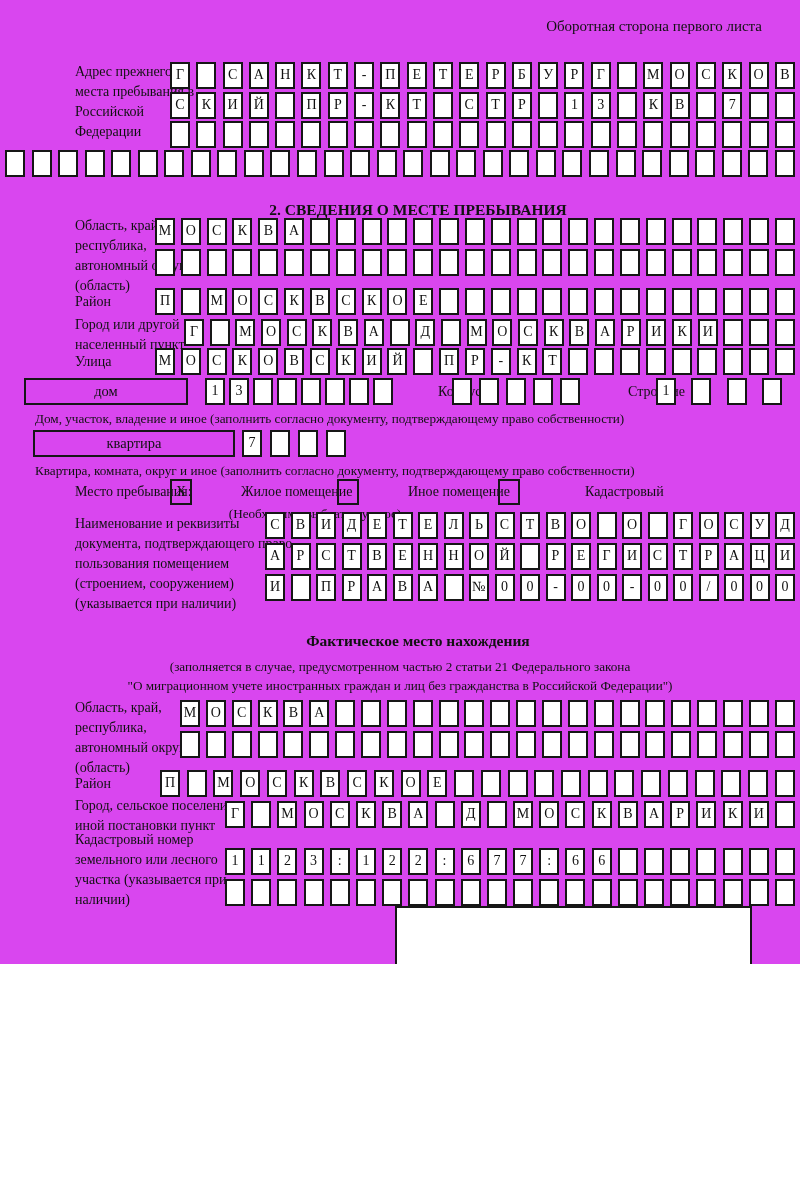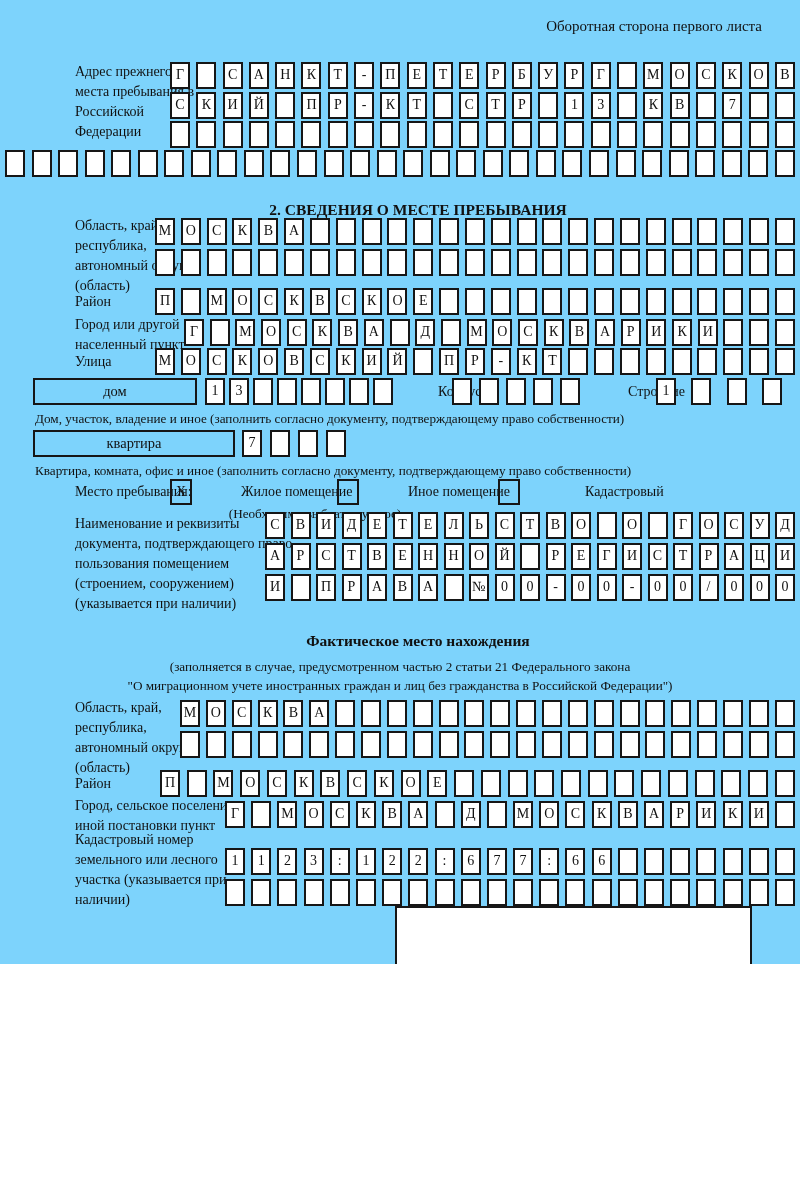--- a/index.html
+++ b/index.html
@@ -1,18 +1,18 @@
 <!DOCTYPE html>
 <html><head>
 <meta charset="utf-8">
 <style>
   * { margin:0; padding:0; box-sizing:border-box; }
   html,body { background:#ffffff; }
   body { font-family:"Liberation Serif","DejaVu Serif",serif; color:#111; }
-  .page { position:relative; width:800px; height:964px; background:#7dd3fc; overflow:hidden; }
+  .page { position:relative; width:800px; height:964px; background:#d946ef; overflow:hidden; }
   .abs { position:absolute; }
   .label { font-size:14px; line-height:1.42;margin-left:40px; }
   .caption { font-size:13.2px; line-height:1.35; }
   .title { font-weight:bold; font-size:15.5px; text-align:center;padding-left:36px; }
   .center { text-align:center; }
   .cellrow { display:flex; justify-content:space-between; }
   .cell { flex:0 0 auto; width:20px; height:27px; border:2px solid #161616; font-size:14px;
           line-height:22px; text-align:center; background:#fff; }
   .widebox { border:2px solid #161616; height:27px; font-size:14.5px; text-align:center; line-height:22px; }
   .checkbox { display:inline-block; width:22px; height:26px; border:2px solid #161616;
@@ -276,21 +276,21 @@
       <span class="cell"></span>
       <span class="cell"></span>
       <span class="cell"></span>
       <span class="cell"></span>
       <span class="cell"></span>
       <span class="cell"></span>
       <span class="cell"></span>
       <span class="cell"></span>
     </div>
 
-  <div class="abs widebox" style="top:378px;left:33px;width:164px">дом</div>
+  <div class="abs widebox" style="top:378px;left:24px;width:164px">дом</div>
   <div class="abs cellrow" style="top:378px;left:205px;width:188px">
       <span class="cell">1</span>
       <span class="cell">3</span>
       <span class="cell"></span>
       <span class="cell"></span>
       <span class="cell"></span>
       <span class="cell"></span>
       <span class="cell"></span>
       <span class="cell"></span>
     </div>
@@ -311,21 +311,21 @@
     </div>
   <div class="abs caption" style="top:410px;left:35px;width:760px">Дом, участок, владение и иное (заполнить согласно документу, подтверждающему право собственности)</div>
 
   <div class="abs widebox" style="top:430px;left:33px;width:202px">квартира</div>
   <div class="abs cellrow" style="top:430px;left:242px;width:104px">
       <span class="cell">7</span>
       <span class="cell"></span>
       <span class="cell"></span>
       <span class="cell"></span>
     </div>
-  <div class="abs caption" style="top:462px;left:35px;width:760px">Квартира, комната, офис и иное (заполнить согласно документу, подтверждающему право собственности)</div>
+  <div class="abs caption" style="top:462px;left:35px;width:760px">Квартира, комната, округ и иное (заполнить согласно документу, подтверждающему право собственности)</div>
 
   <div class="abs label" style="top:482px;left:35px">Место пребывания:</div>
   <span class="abs checkbox" style="top:479px;left:170px">X</span>
   <div class="abs label" style="top:482px;left:201px">Жилое помещение</div>
   <span class="abs checkbox" style="top:479px;left:337px"></span>
   <div class="abs label" style="top:482px;left:368px">Иное помещение</div>
   <span class="abs checkbox" style="top:479px;left:498px"></span>
   <div class="abs label" style="top:482px;left:545px">Кадастровый</div>
   <div class="abs caption center" style="top:505px;left:35px;width:560px">(Необходимо выбрать нужное)</div>
 

